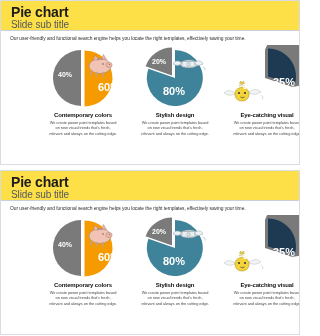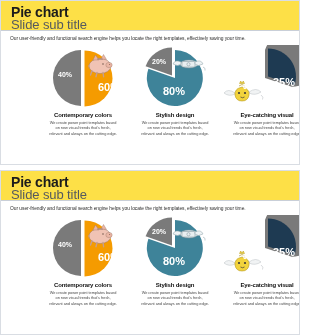--- a/index.html
+++ b/index.html
@@ -22,21 +22,21 @@
     background: #fde047;
     border-bottom: 1px solid #c9cfd8;
     padding: 4px 9px 3px 10px;
     height: 30px;
   }
   .hdr-title {
     font-size: 14px; font-weight: bold; color: #1c1c1c;
     letter-spacing: -0.2px; line-height: 15px;
   }
   .hdr-sub {
-    font-size: 13px; color: #55595f; line-height: 10px; letter-spacing: -0.1px;
+    font-size: 10px; color: #55595f; line-height: 10px; letter-spacing: -0.1px;
   }
   .intro {
     font-size: 4.9px; color: #2b2b2b;
     padding: 4px 8px 0 9px; line-height: 7px; letter-spacing: -0.05px;
   }
   .charts { display: flex; padding: 3px 4px 0 4px; margin-left: 32px; }
   .col { flex: 1; display: flex; flex-direction: column; align-items: center; position: relative; }
   .pie-wrap { position: relative; width: 92px; height: 66px; }
   .pie-wrap svg { position: absolute; left: 0; top: 0; }
   .cap-title {

